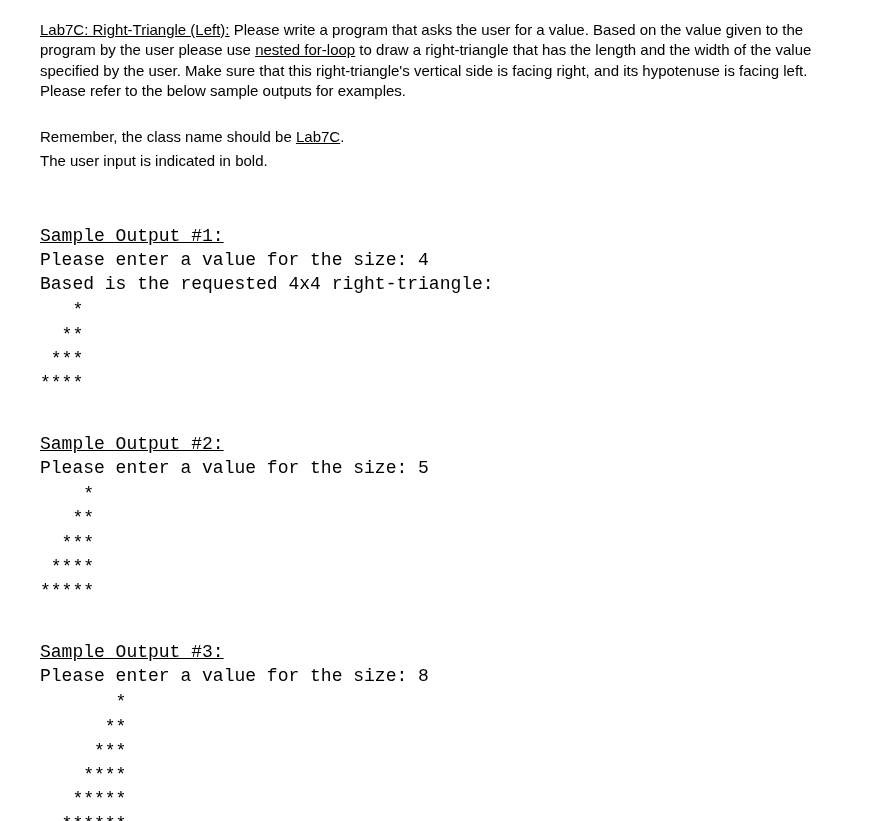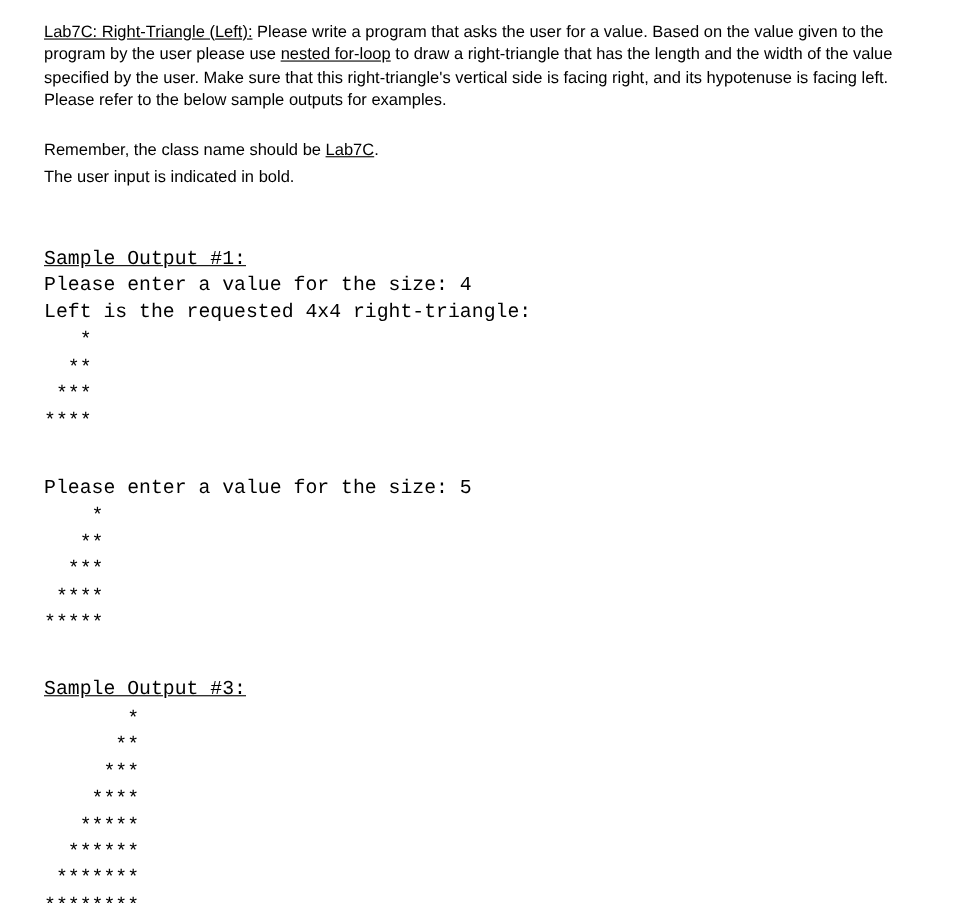--- a/index.html
+++ b/index.html
@@ -46,42 +46,44 @@
 <p class="para">
   <span>The user input is indicated in </span><span class="b">bold</span><span>.</span>
 </p>
 
 <div class="gap-xl"></div>
 
 <div id="samples">
     <div class="mono samp-block">
       <div class="samp-hdr">Sample Output #1:</div>
       <div class="samp-line"><span>Please enter a value for the size: </span><span class="b">4</span></div>
-      <div class="samp-line">Left is the requested 4x4 right-triangle:</div>
+      <div class="samp-line">Based is the requested 4x4 right-triangle:</div>
       <div class="triangle">
         <div class="tri-row">   *</div>
         <div class="tri-row">  **</div>
         <div class="tri-row"> ***</div>
         <div class="tri-row">****</div>
       </div>
     </div>
     <div class="gap-lg"></div>
     <div class="mono samp-block">
+      <div class="samp-hdr">Sample Output #2:</div>
       <div class="samp-line"><span>Please enter a value for the size: </span><span class="b">5</span></div>
       <div class="triangle">
         <div class="tri-row">    *</div>
         <div class="tri-row">   **</div>
         <div class="tri-row">  ***</div>
         <div class="tri-row"> ****</div>
         <div class="tri-row">*****</div>
       </div>
     </div>
     <div class="gap-lg"></div>
     <div class="mono samp-block">
       <div class="samp-hdr">Sample Output #3:</div>
+      <div class="samp-line"><span>Please enter a value for the size: </span><span class="b">8</span></div>
       <div class="triangle">
         <div class="tri-row">       *</div>
         <div class="tri-row">      **</div>
         <div class="tri-row">     ***</div>
         <div class="tri-row">    ****</div>
         <div class="tri-row">   *****</div>
         <div class="tri-row">  ******</div>
         <div class="tri-row"> *******</div>
         <div class="tri-row">********</div>
       </div>

